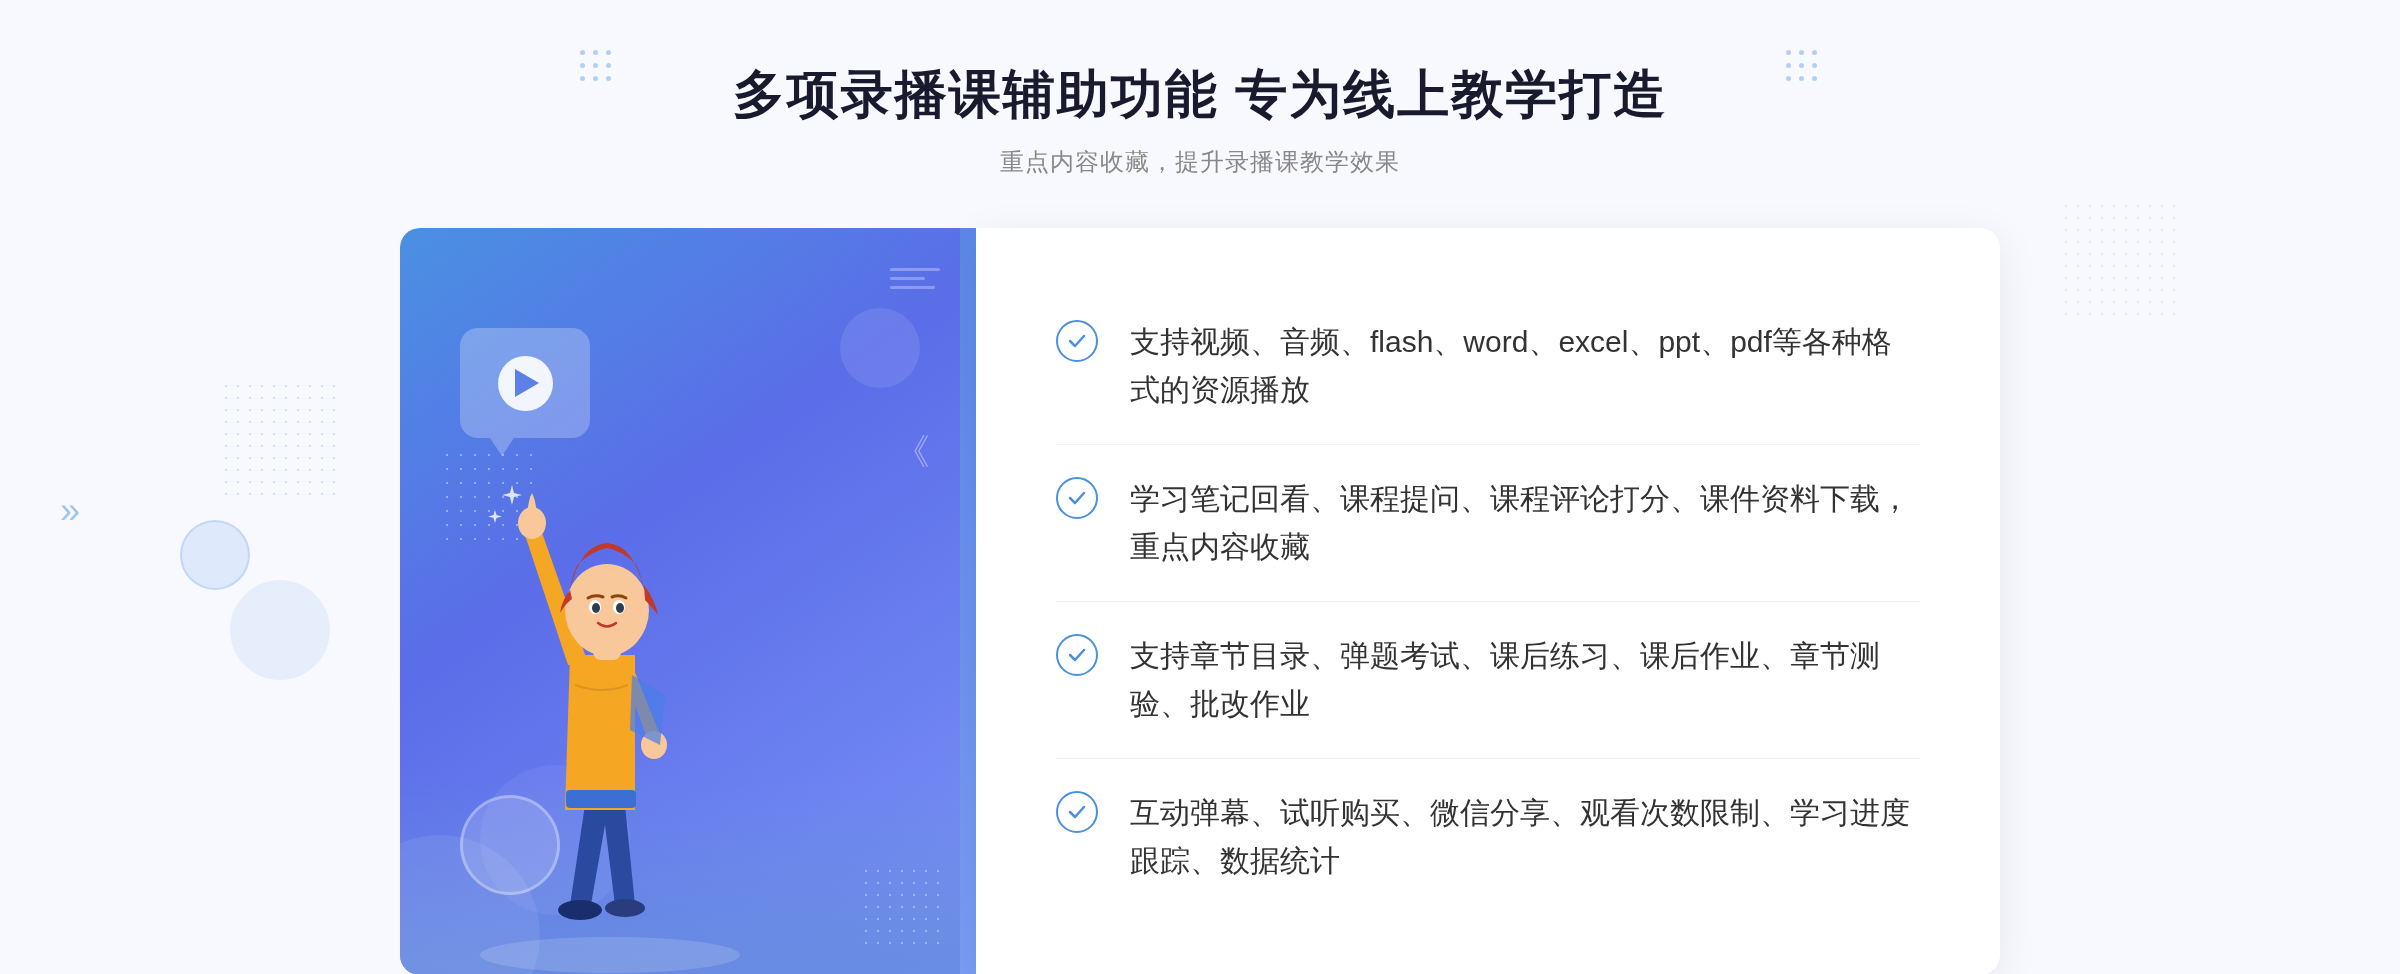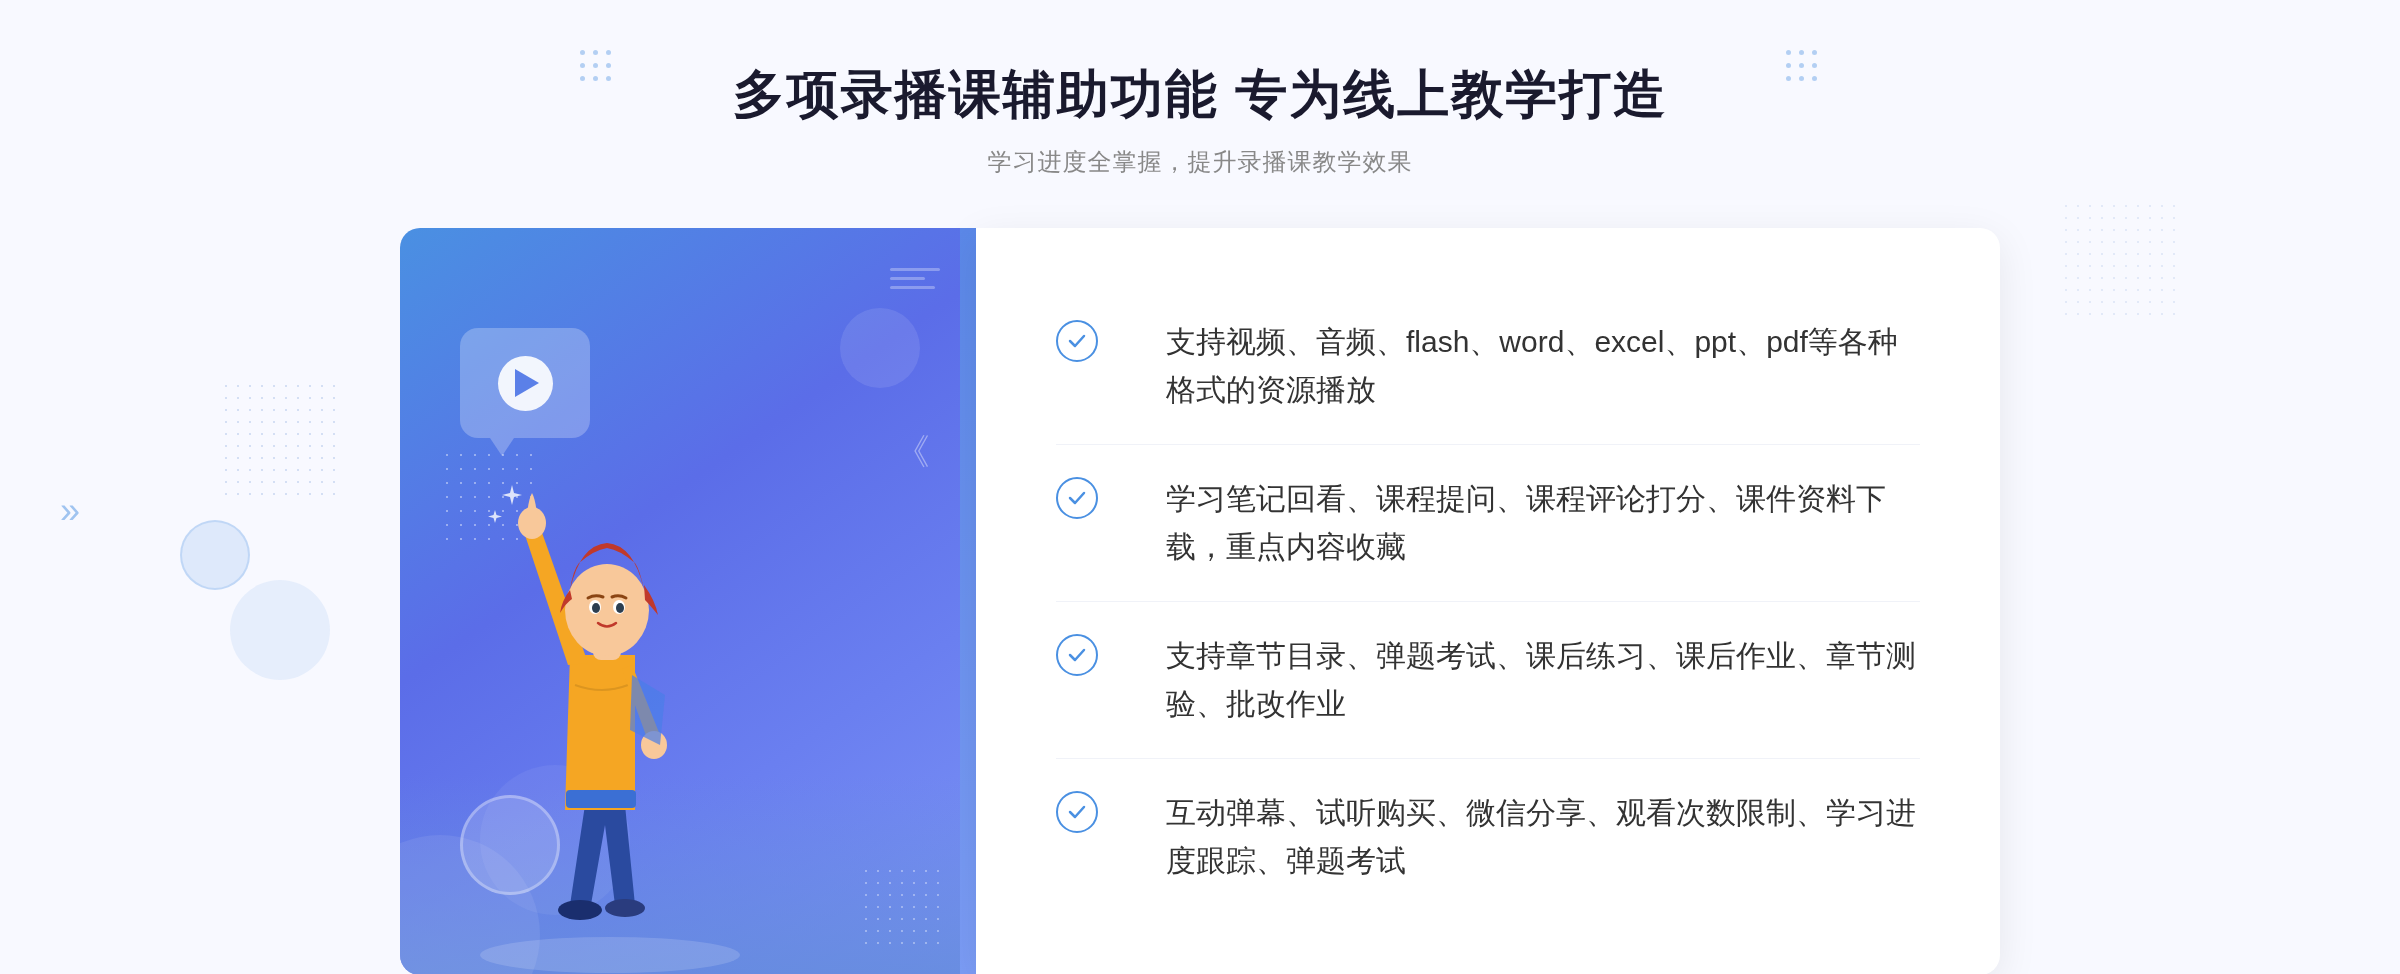--- a/index.html
+++ b/index.html
@@ -282,21 +282,20 @@
       justify-content: center;
       color: #4a90e2;
       font-size: 20px;
     }
 
     .feature-text {
       font-size: 30px;
       color: #333;
       line-height: 1.6;
       font-weight: 400;
-      margin-left: 36px;
     }
 
     
     .deco-circle-blue {
       position: absolute;
       bottom: 80px;
       left: 60px;
       width: 100px;
       height: 100px;
       border-radius: 50%;
@@ -348,21 +347,21 @@
         <div class="grid-dot"></div>
         <div class="grid-dot"></div>
       <div class="grid-dot"></div>
         <div class="grid-dot"></div>
         <div class="grid-dot"></div>
     </div>
   </div>
 
   <div class="header-section">
     <h1 class="main-title">多项录播课辅助功能 专为线上教学打造</h1>
-    <p class="subtitle">学习进度全掌握，提升录播课教学效果</p>
+    <p class="subtitle">重点内容收藏，提升录播课教学效果</p>
   </div>
 
   <div class="chevron-left">»</div>
 
   <div class="content-area">
 
     <div class="illustration-panel">
 
       <div class="ill-circle-1"></div>
       <div class="ill-circle-2"></div>
@@ -481,21 +480,21 @@
       </div>
 
       <div class="feature-item">
         <div class="check-icon">
           <div class="check-circle">
             <svg width="22" height="22" viewBox="0 0 22 22">
               <polyline points="4,11 9,16 18,6" stroke="#4a90e2" stroke-width="2.5" fill="none" stroke-linecap="round" stroke-linejoin="round"></polyline>
             </svg>
           </div>
         </div>
-        <span class="feature-text">互动弹幕、试听购买、微信分享、观看次数限制、学习进度跟踪、弹题考试</span>
+        <span class="feature-text">互动弹幕、试听购买、微信分享、观看次数限制、学习进度跟踪、数据统计</span>
       </div>
 
     </div>
   </div>
 
   <div class="dot-pattern dot-pattern-left"></div>
 
   <div class="dot-pattern dot-pattern-right"></div>
 
   <div style="position:absolute; left: 180px; top: 520px; width: 70px; height: 70px; border-radius: 50%; background: rgba(74, 144, 226, 0.15); border: 2px solid rgba(74,144,226,0.2);"></div>

